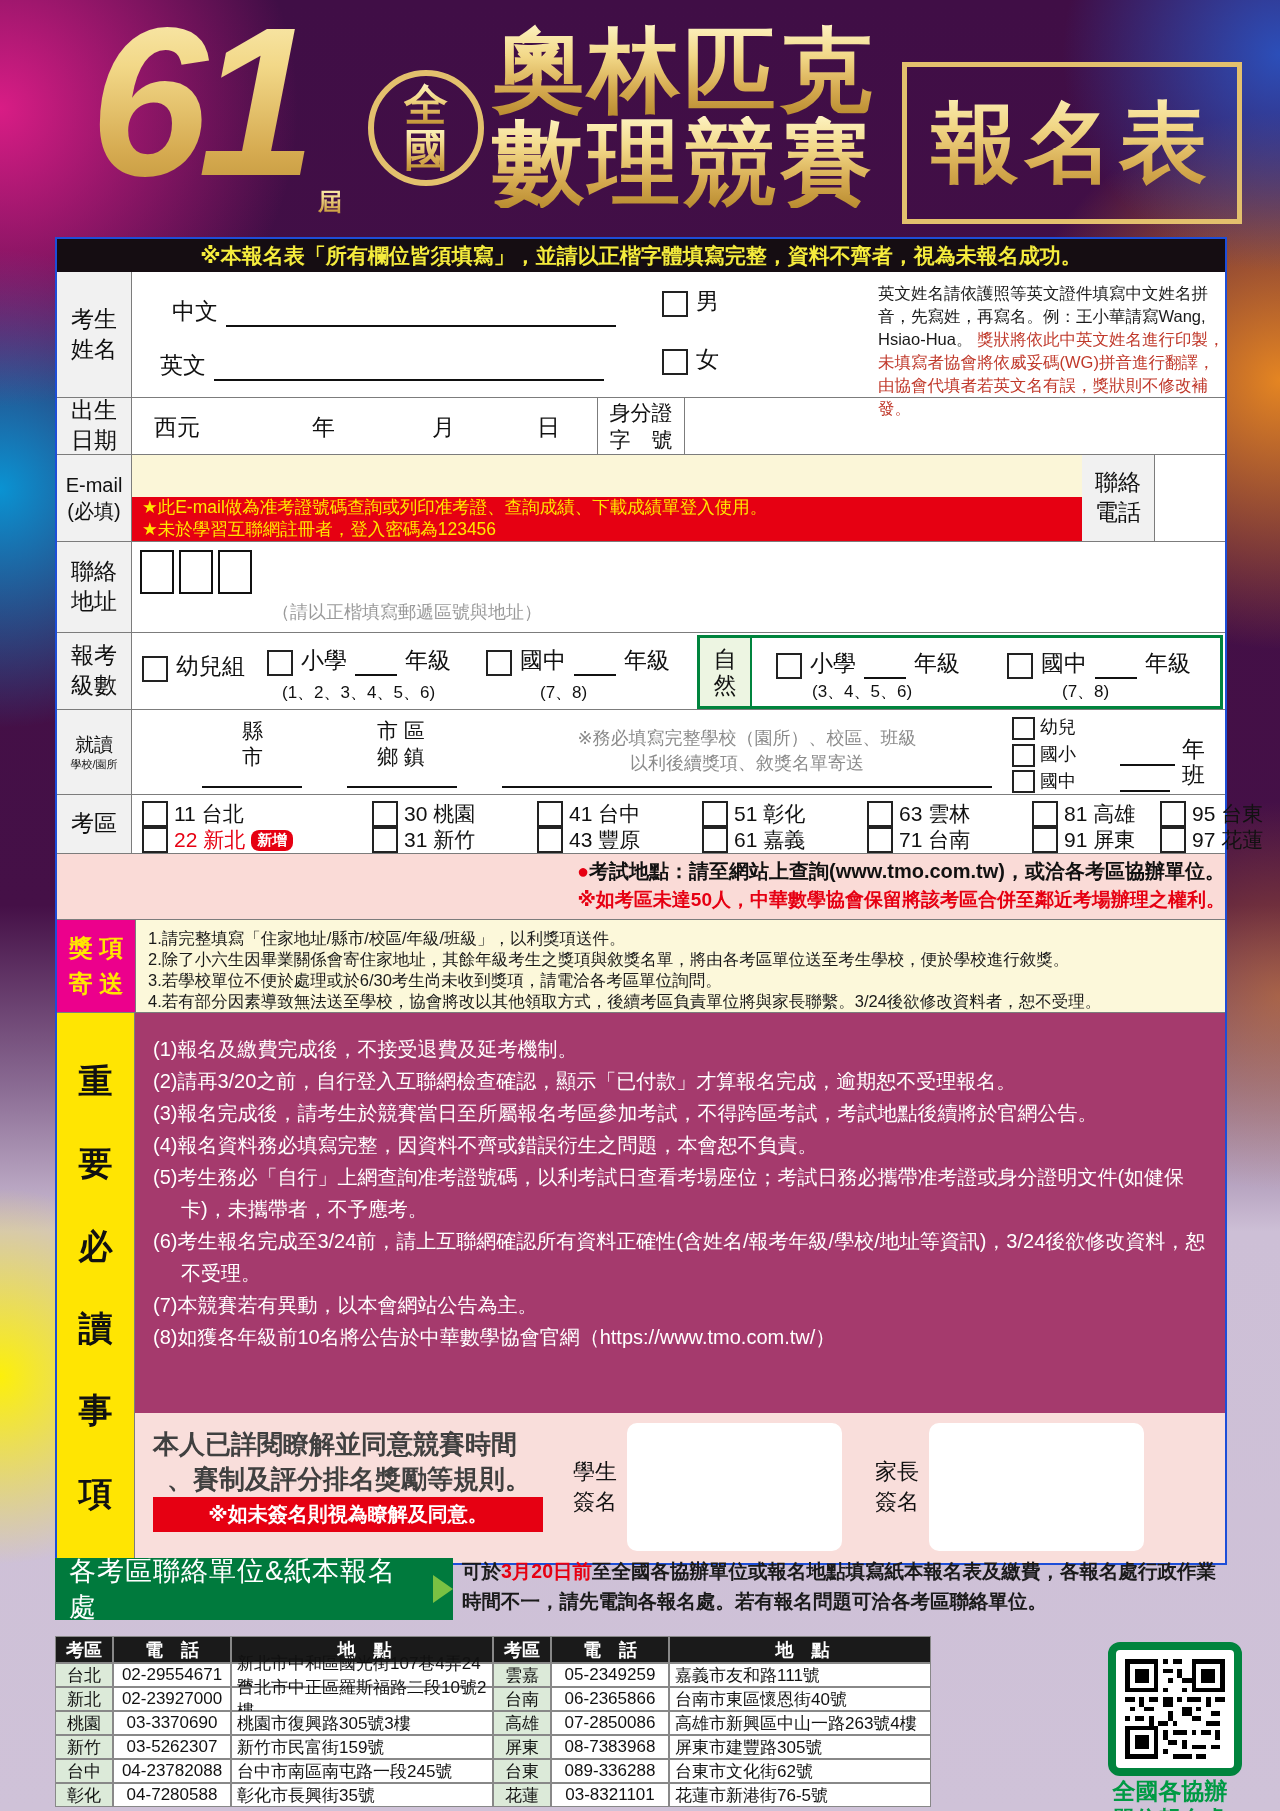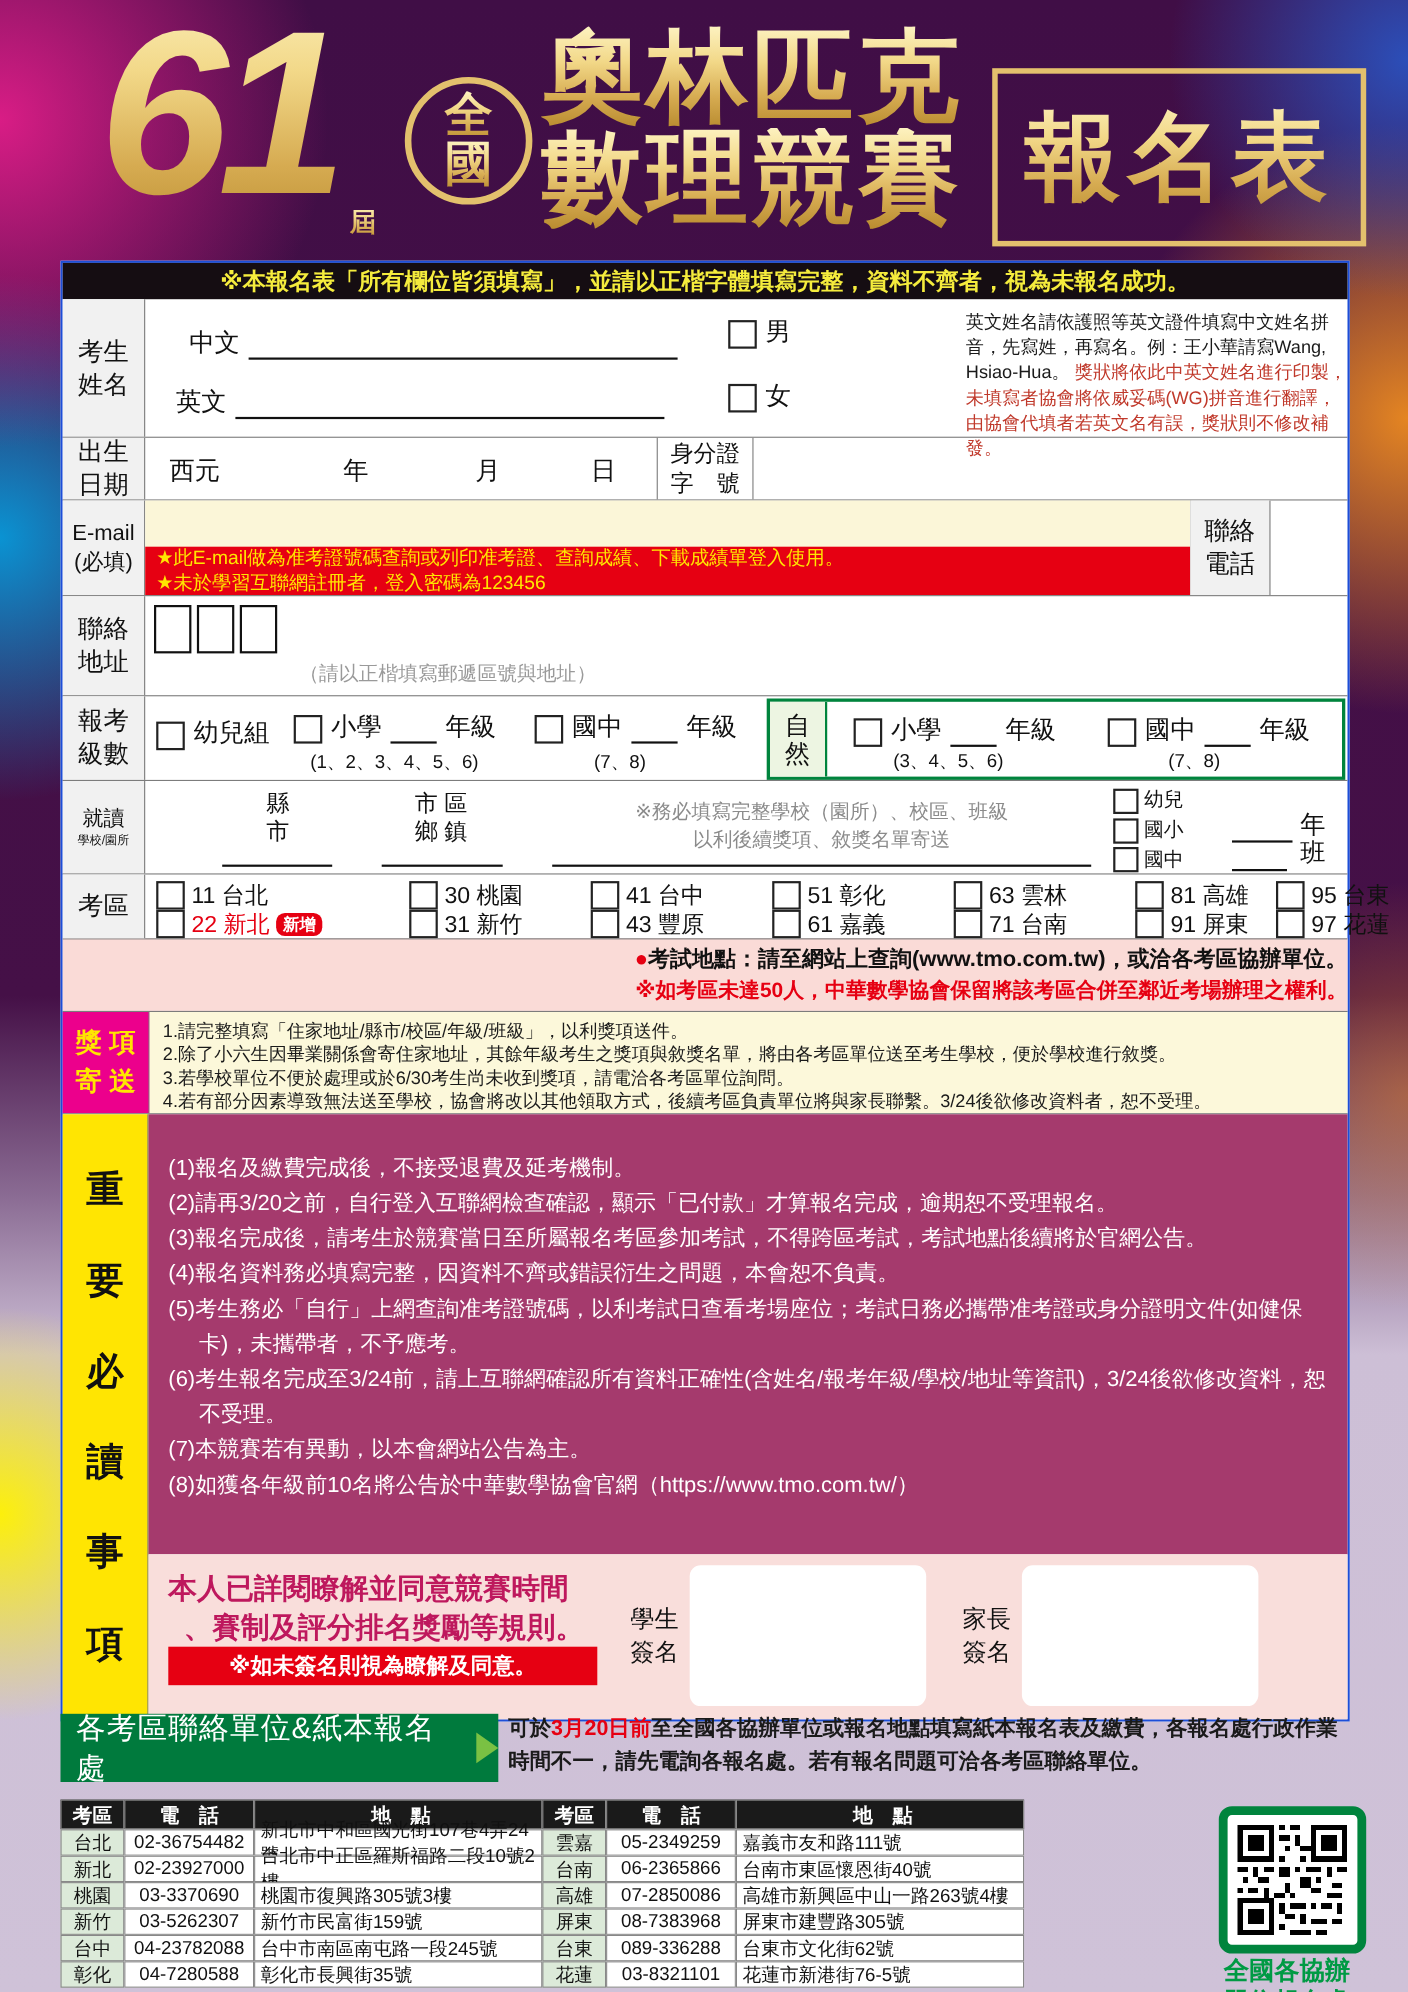--- a/index.html
+++ b/index.html
@@ -73,25 +73,25 @@
   
   .awlbl{width:78px;background:#ec008c;color:#ffe600;display:flex;flex-direction:column;align-items:center;
     justify-content:center;font-size:24px;font-weight:bold;line-height:1.5;flex:none;border-right:1px solid #7c7c7c}
   .awbody{flex:1;background:#fcf8da;padding:8px 12px;box-sizing:border-box}
   .awbody div{font-size:16.5px;line-height:1.28;color:#1a1a1a}
   
   .implbl{width:78px;background:#ffe502;display:flex;flex-direction:column;align-items:center;
     justify-content:space-around;padding:28px 0;box-sizing:border-box;flex:none;border-right:1px solid #7c7c7c}
   .implbl span{font-size:34px;font-weight:bold;color:#111}
   .impwrap{flex:1;display:flex;flex-direction:column}
-  .impbody{background:#a53a6d;color:#fff;padding:33px 18px;box-sizing:border-box;height:400px}
+  .impbody{background:#a53a6d;color:#fff;padding:20px 18px;box-sizing:border-box;height:400px}
   .impbody div{font-size:20px;line-height:1.6;padding-left:28px;text-indent:-28px}
   .sigarea{background:#f9dedb;position:relative;height:150px}
   .agree{position:absolute;left:18px;top:14px;width:400px}
-  .agree .a1{color:#be185d;font-size:26px;font-weight:bold;line-height:1.35}
+  .agree .a1{color:#404040;font-size:26px;font-weight:bold;line-height:1.35}
   .agree .a2{background:#e60012;color:#fff;font-size:20px;font-weight:bold;
     text-align:center;padding:4px 0;width:390px}
   .siglbl{position:absolute;font-size:22px;line-height:1.35;color:#111}
   .sigbox{position:absolute;width:215px;height:128px;background:#fff;border-radius:10px}
   
   .gbanner{left:55px;top:1558px;width:398px;height:62px;background:#007a3d;display:flex;align-items:center;
     padding-left:14px;box-sizing:border-box}
   .gbanner span{color:#fff;font-size:27px;font-weight:normal;letter-spacing:1px}
   .gbanner .arrow{width:0;height:0;border-left:20px solid #7ac143;border-top:14px solid transparent;
     border-bottom:14px solid transparent;margin-left:10px}
@@ -440,21 +440,21 @@
   <div class="trow thead">
     <div class="tcell c-area">考區</div>
     <div class="tcell c-phone">電　話</div>
     <div class="tcell c-addr" style="justify-content:center">地　點</div>
     <div class="tcell c-area">考區</div>
     <div class="tcell c-phone">電　話</div>
     <div class="tcell c-addr" style="justify-content:center">地　點</div>
   </div>
   <div class="trow">
     <div class="tcell c-area">台北</div>
-    <div class="tcell c-phone">02-36754482</div>
+    <div class="tcell c-phone">02-29554671</div>
     <div class="tcell c-addr">新北市中和區國光街107巷4弄24號</div>
     <div class="tcell c-area">雲嘉</div>
     <div class="tcell c-phone">05-2349259</div>
     <div class="tcell c-addr">嘉義市友和路111號</div>
   </div>
   <div class="trow">
     <div class="tcell c-area">新北</div>
     <div class="tcell c-phone">02-23927000</div>
     <div class="tcell c-addr">台北市中正區羅斯福路二段10號2樓</div>
     <div class="tcell c-area">台南</div>

